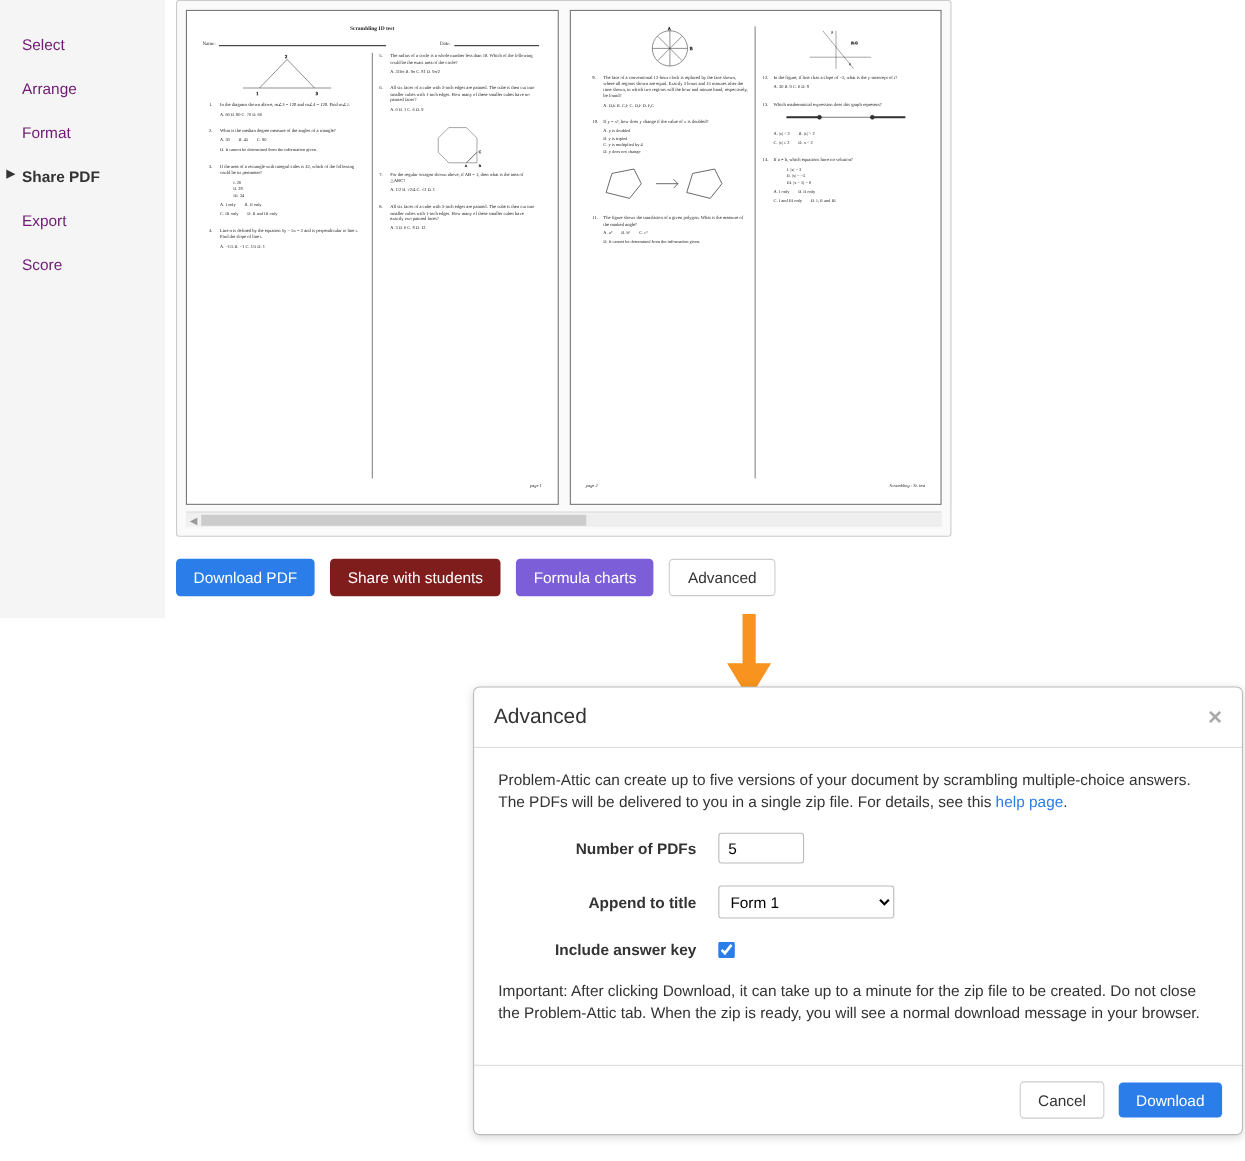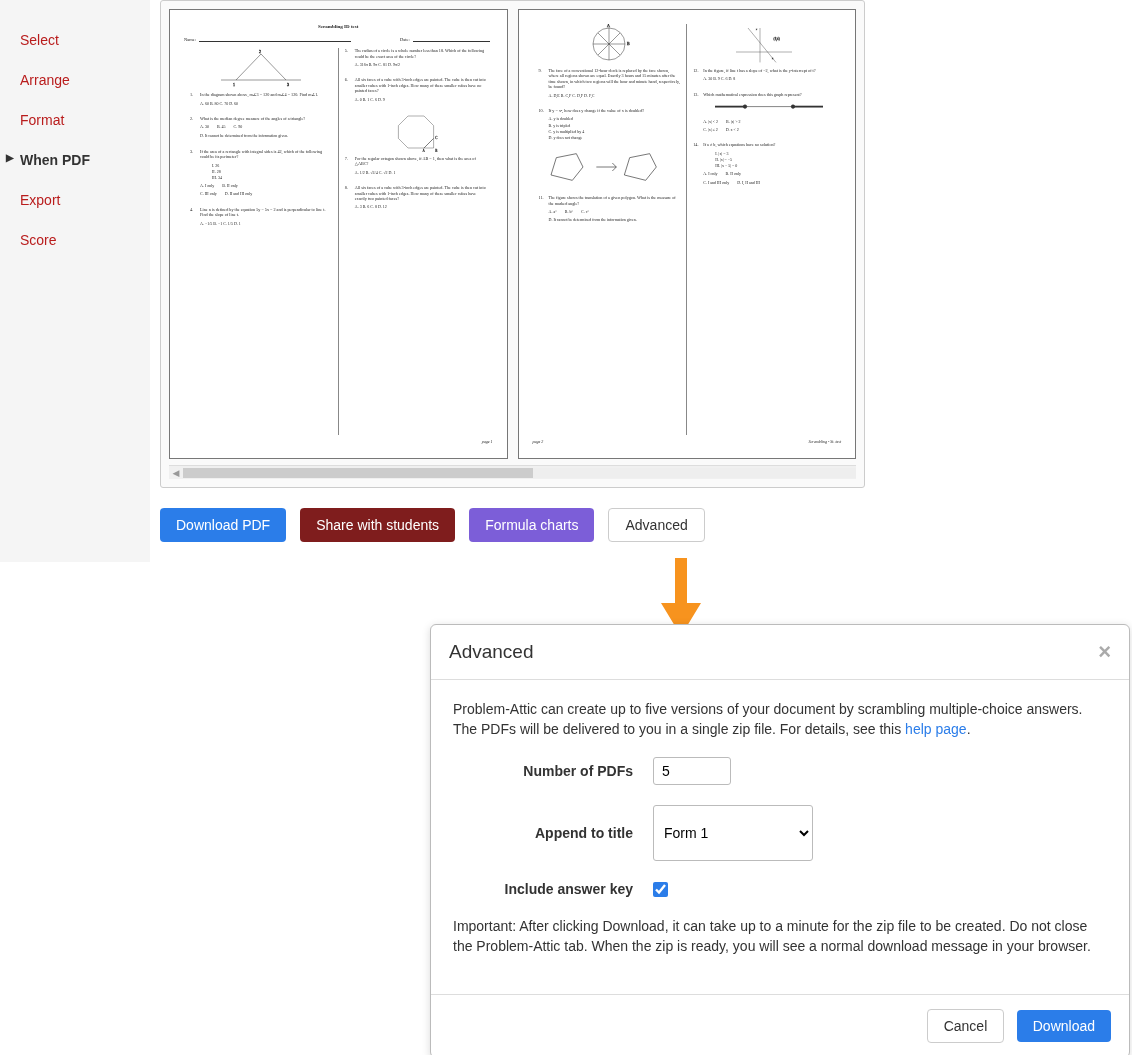--- a/index.html
+++ b/index.html
@@ -1,19 +1,19 @@
 <!DOCTYPE html>
 <html><head>
   <meta charset="utf-8">
   <style>
     * { box-sizing: border-box; margin: 0; padding: 0; }
     body { font-family: -apple-system, BlinkMacSystemFont, "Segoe UI", Arial, sans-serif; background: #fff; width: 1132px; }
     .container { display: flex; }
     .sidebar { width: 150px; padding: 20px 0; background: #f5f5f5; }
-    .sidebar-item { padding: 12px 20px; color: #b91c1c; font-size: 14px; cursor: pointer; }
+    .sidebar-item { padding: 12px 20px; color: #701a75; font-size: 14px; cursor: pointer; }
     .sidebar-item.active { font-weight: bold; color: #333; position: relative; }
     .sidebar-item.active::before { content: "▶"; position: absolute; left: 6px; font-size: 10px; }
     .main { flex: 1; padding: 0 10px; }
     .preview-area { border: 1px solid #ccc; background: #fafafa; border-radius: 3px; padding: 8px; width: 705px; }
     .pages-row { display: flex; gap: 10px; }
     .page-thumb { width: 340px; height: 450px; background: #fff; border: 1px solid #777; padding: 14px; font-size: 4.2px; color: #222; font-family: serif; line-height: 1.3; }
     .page-inner { display: flex; height: 100%; flex-direction: column; }
     .page-header { text-align: center; font-size: 5px; font-weight: bold; margin-bottom: 6px; }
     .name-date { display: flex; justify-content: space-between; font-size: 4.5px; margin-bottom: 6px; }
     .label-line { border-bottom: 0.5px solid #333; flex: 1; margin: 0 3px; }
@@ -43,34 +43,34 @@
     .modal { position: absolute; left: 430px; top: 624px; width: 700px; border: 1px solid #bbb; border-radius: 6px; background: #fff; box-shadow: 0 2px 8px rgba(0,0,0,0.15); }
     .modal-header { display: flex; justify-content: space-between; align-items: center; padding: 14px 18px; border-bottom: 1px solid #ddd; }
     .modal-title { font-size: 19px; color: #333; font-weight: normal; }
     .modal-close { color: #aaa; font-size: 22px; cursor: pointer; font-weight: bold; }
     .modal-body { padding: 20px 22px; font-size: 14px; color: #333; }
     .modal-body p { margin-bottom: 18px; line-height: 1.4; }
     .modal-body a { color: #2b7de9; text-decoration: none; }
     .form-row { display: flex; align-items: center; margin-bottom: 20px; }
     .form-label { width: 200px; text-align: right; font-weight: bold; padding-right: 20px; font-size: 14px; }
     .form-input { width: 78px; padding: 5px 8px; border: 1px solid #bbb; border-radius: 3px; font-size: 14px; }
-    .form-select { width: 160px; padding: 18px 6px; border: 1px solid #bbb; border-radius: 3px; font-size: 14px; background: #fff; }
+    .form-select { width: 160px; padding: 5px 6px; border: 1px solid #bbb; border-radius: 3px; font-size: 14px; background: #fff; }
     .form-check { width: 15px; height: 15px; accent-color: #2b7de9; }
     .modal-footer { padding: 14px 18px; border-top: 1px solid #ddd; text-align: right; }
     .modal-footer .btn { margin-left: 8px; }
   </style>
 </head>
 <body>
 
 <div class="container">
   <div class="sidebar">
     <div class="sidebar-item">Select</div>
     <div class="sidebar-item">Arrange</div>
     <div class="sidebar-item">Format</div>
-    <div class="sidebar-item active">When PDF</div>
+    <div class="sidebar-item active">Share PDF</div>
     <div class="sidebar-item">Export</div>
     <div class="sidebar-item">Score</div>
   </div>
 
   <div class="main">
     <div class="preview-area">
       <div class="pages-row">
 
         <div class="page-thumb">
           <div class="page-inner">

